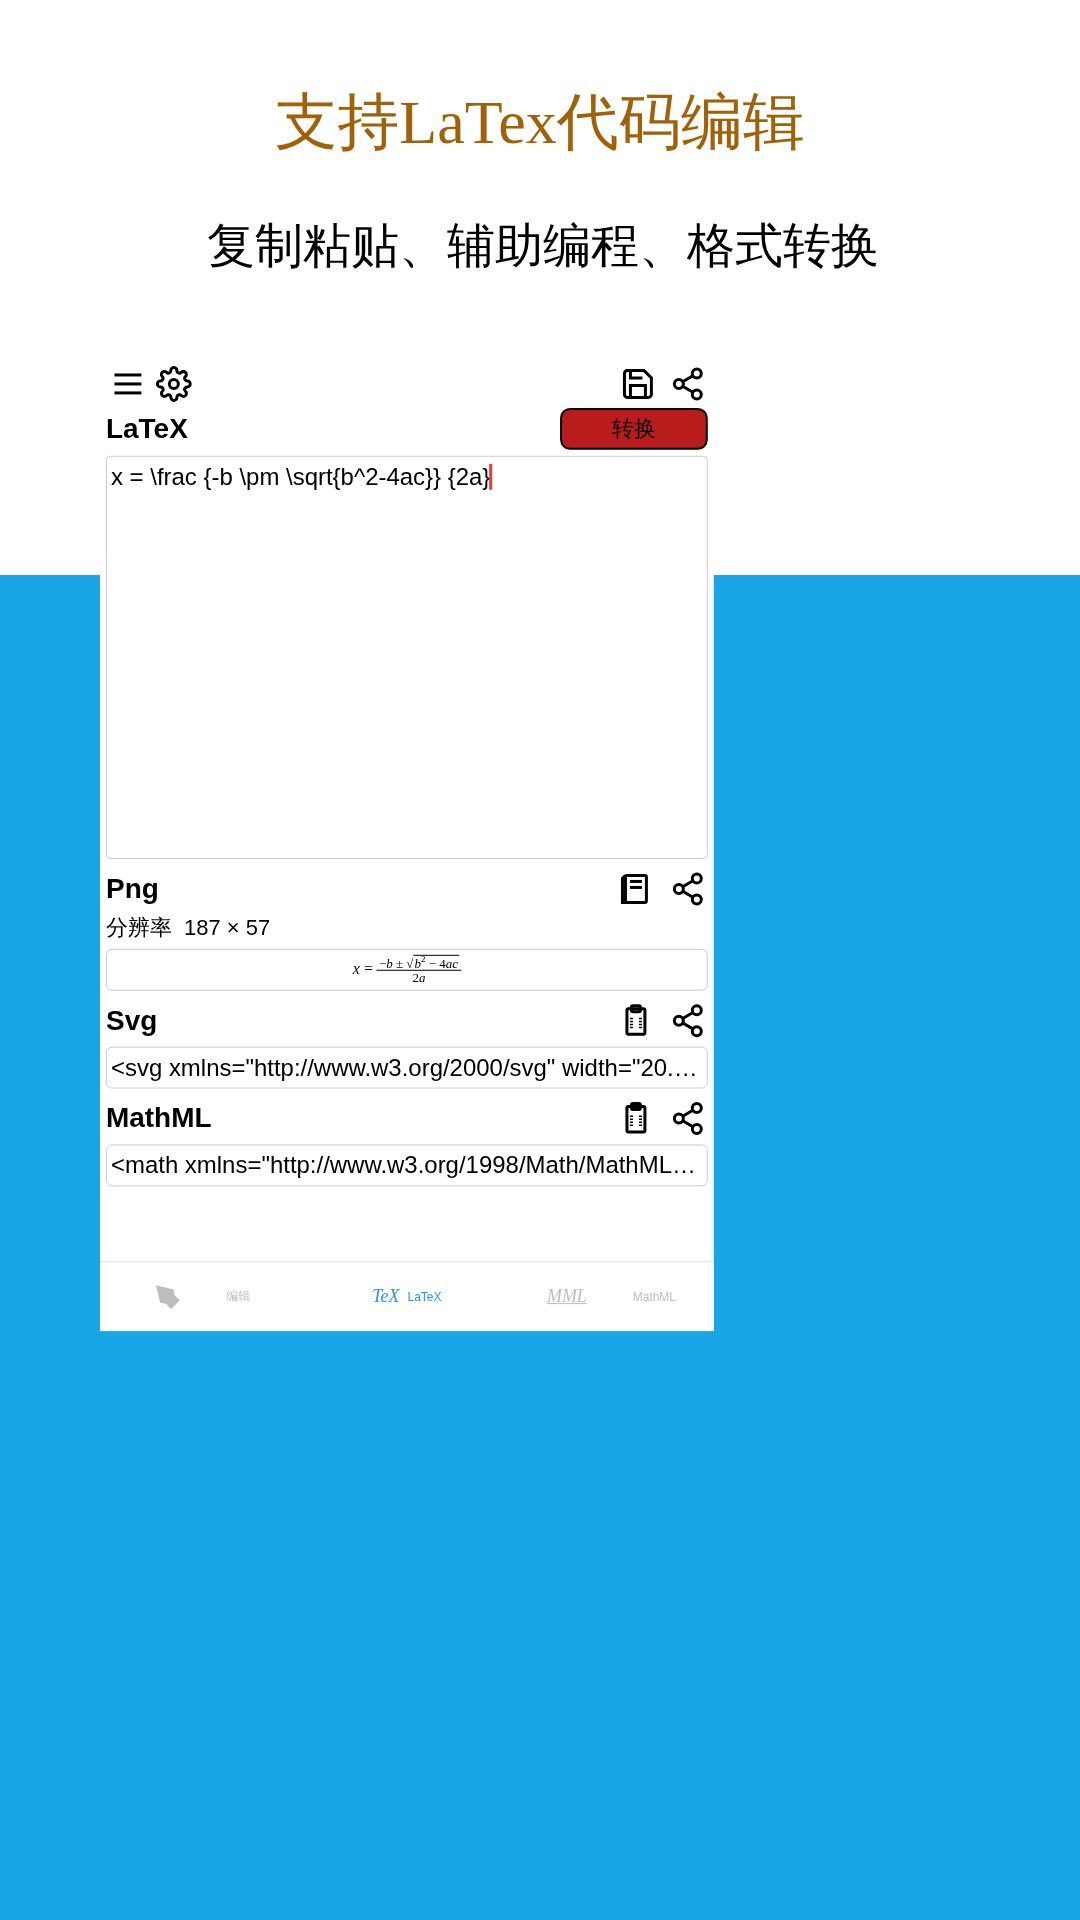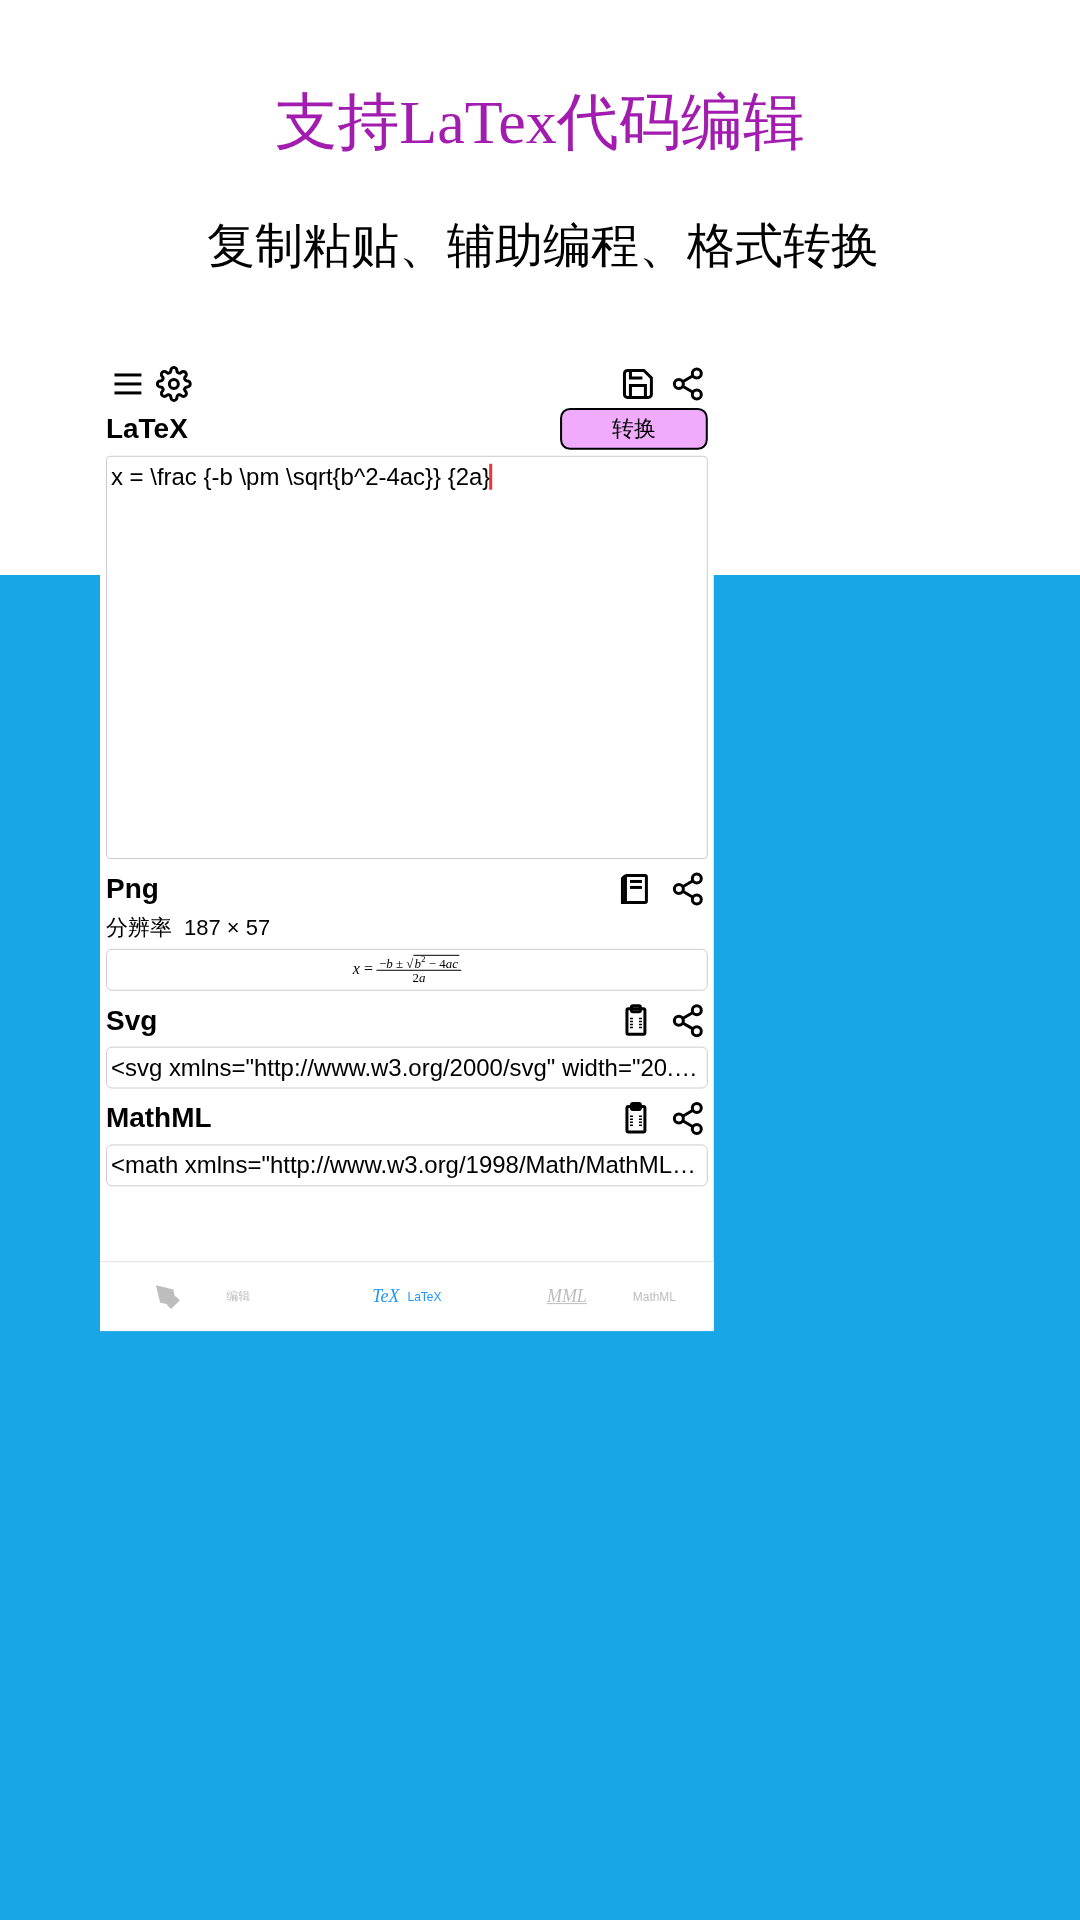--- a/index.html
+++ b/index.html
@@ -8,21 +8,21 @@
   height: 1920px;
   background: #fff;
   font-family: -apple-system, "PingFang SC", "Microsoft YaHei", sans-serif;
   position: relative;
 }
 .promo-title {
   text-align: center;
   font-size: 62px;
   font-weight: 400;
   padding-top: 80px;
-  color: #a21caf;
+  color: #a16207;
   font-family: "SimSun", serif;
 }
 .promo-subtitle {
   text-align: center;
   font-size: 48px;
   font-weight: 400;
   padding-top: 50px;
   color: #000;
   font-family: "SimSun", serif;
   margin-left: 6px;
@@ -69,21 +69,21 @@
   font-size: 28px;
   font-weight: 700;
   color: #000;
 }
 .convert-btn {
   margin-left: auto;
   border: 2px solid #000;
   border-radius: 10px;
   padding: 4px 50px;
   font-size: 22px;
-  background: #f0abfc;
+  background: #b91c1c;
   cursor: pointer;
 }
 .code-area {
   margin: 0 6px;
   border: 1px solid #ccc;
   border-radius: 4px;
   height: 404px;
   padding: 6px 4px;
   font-size: 24px;
   line-height: 1.2;

